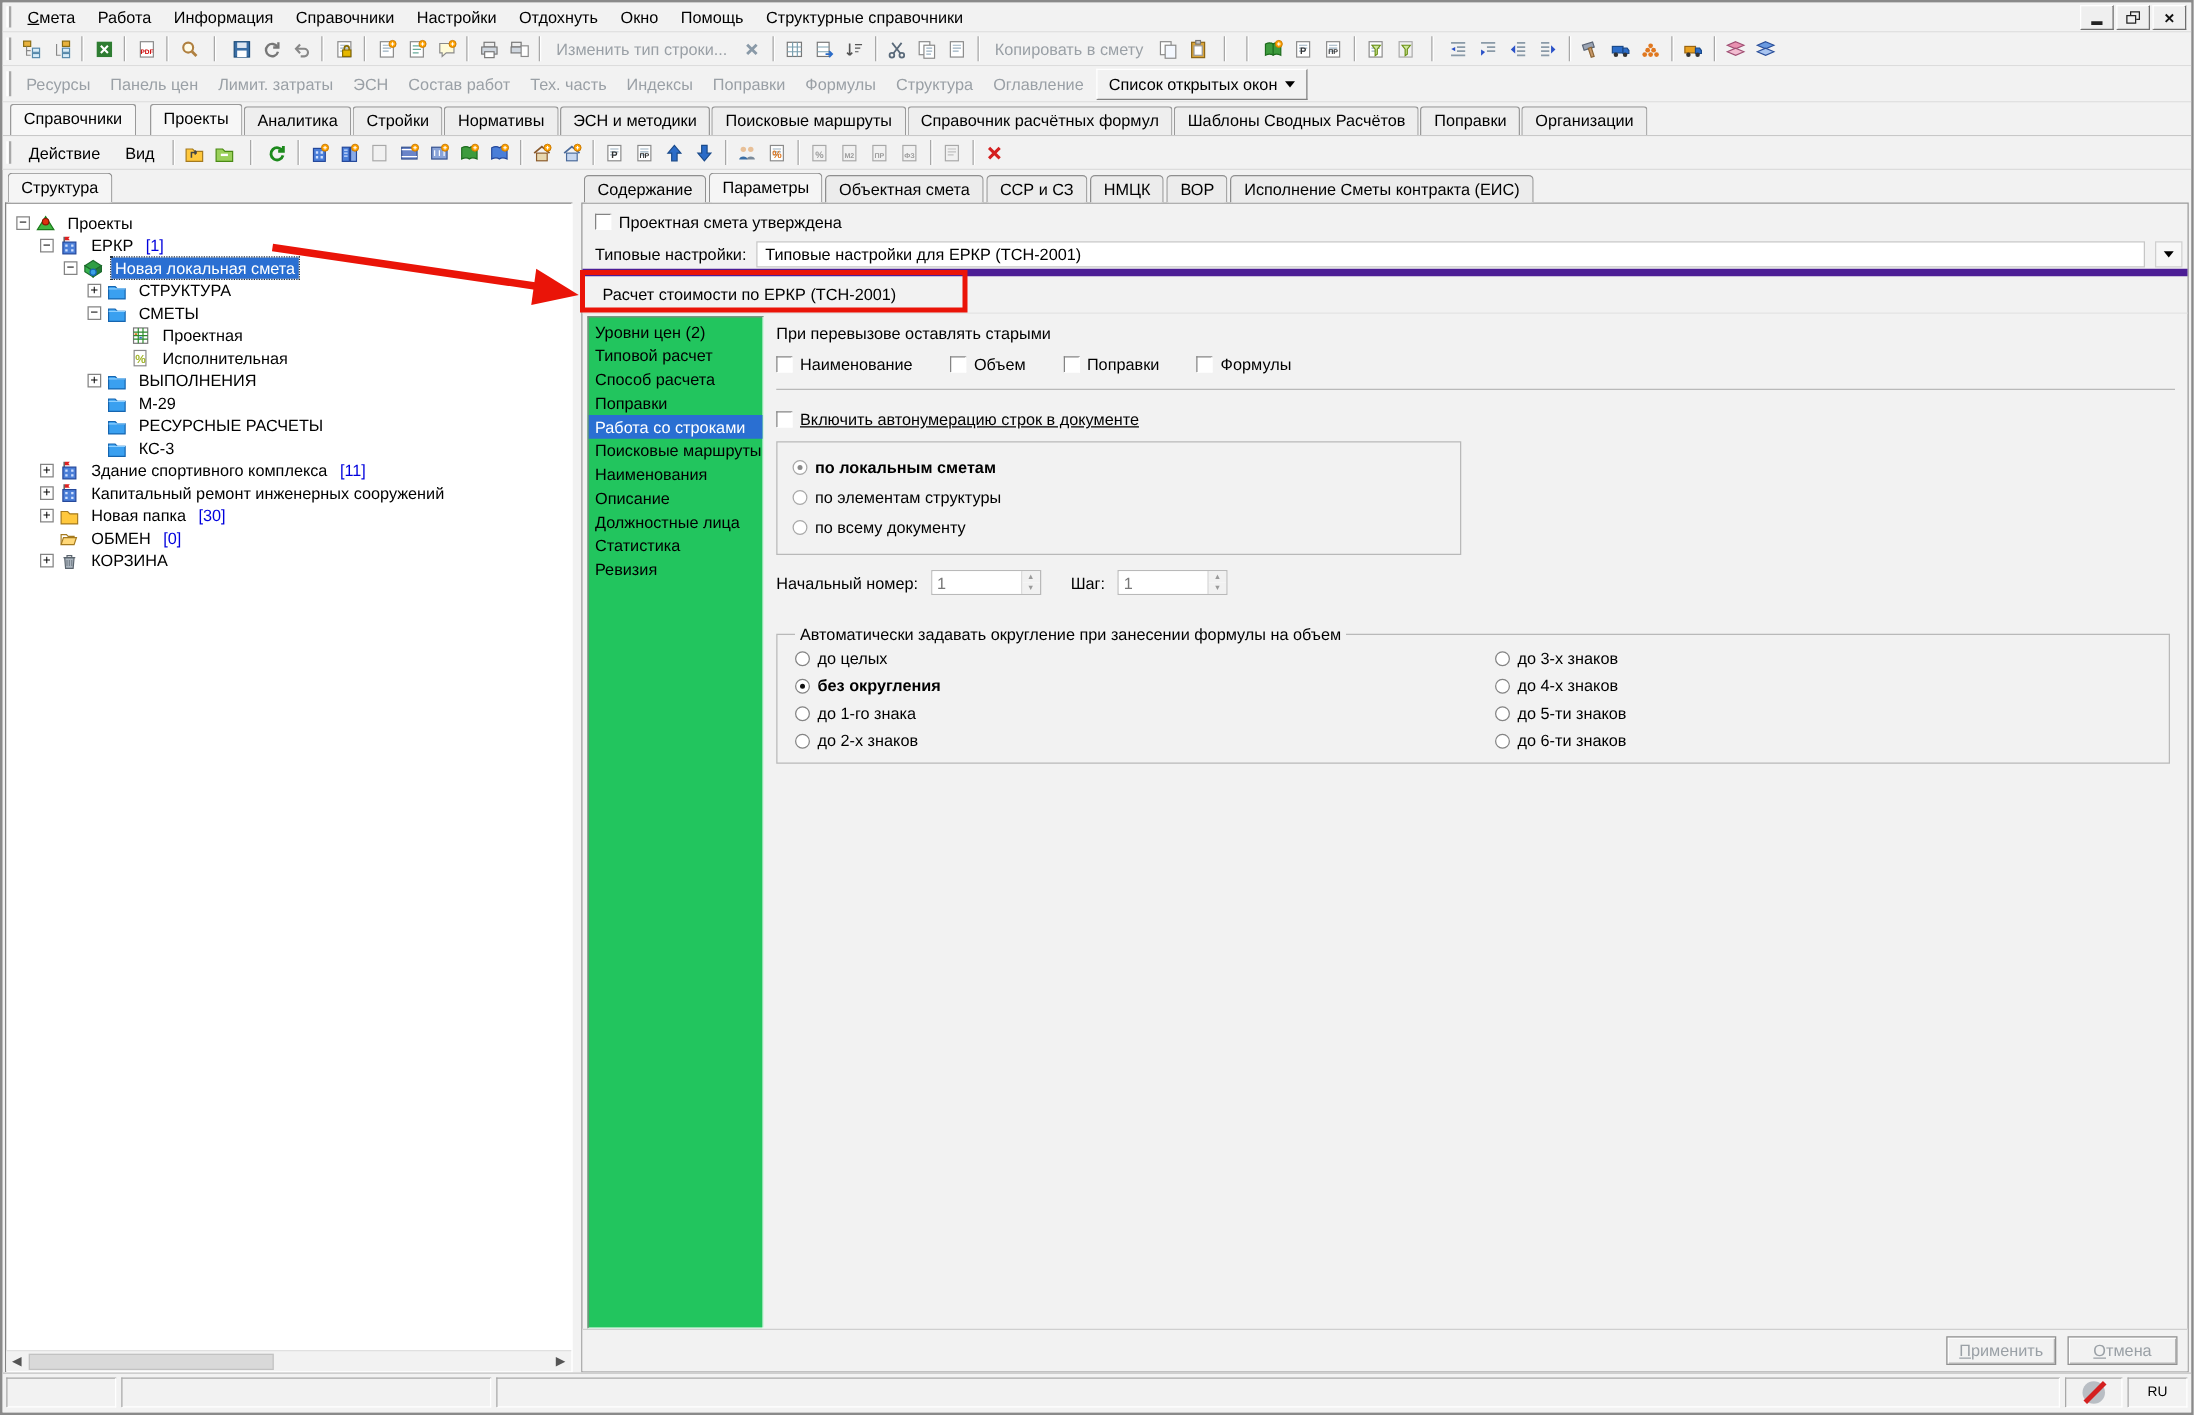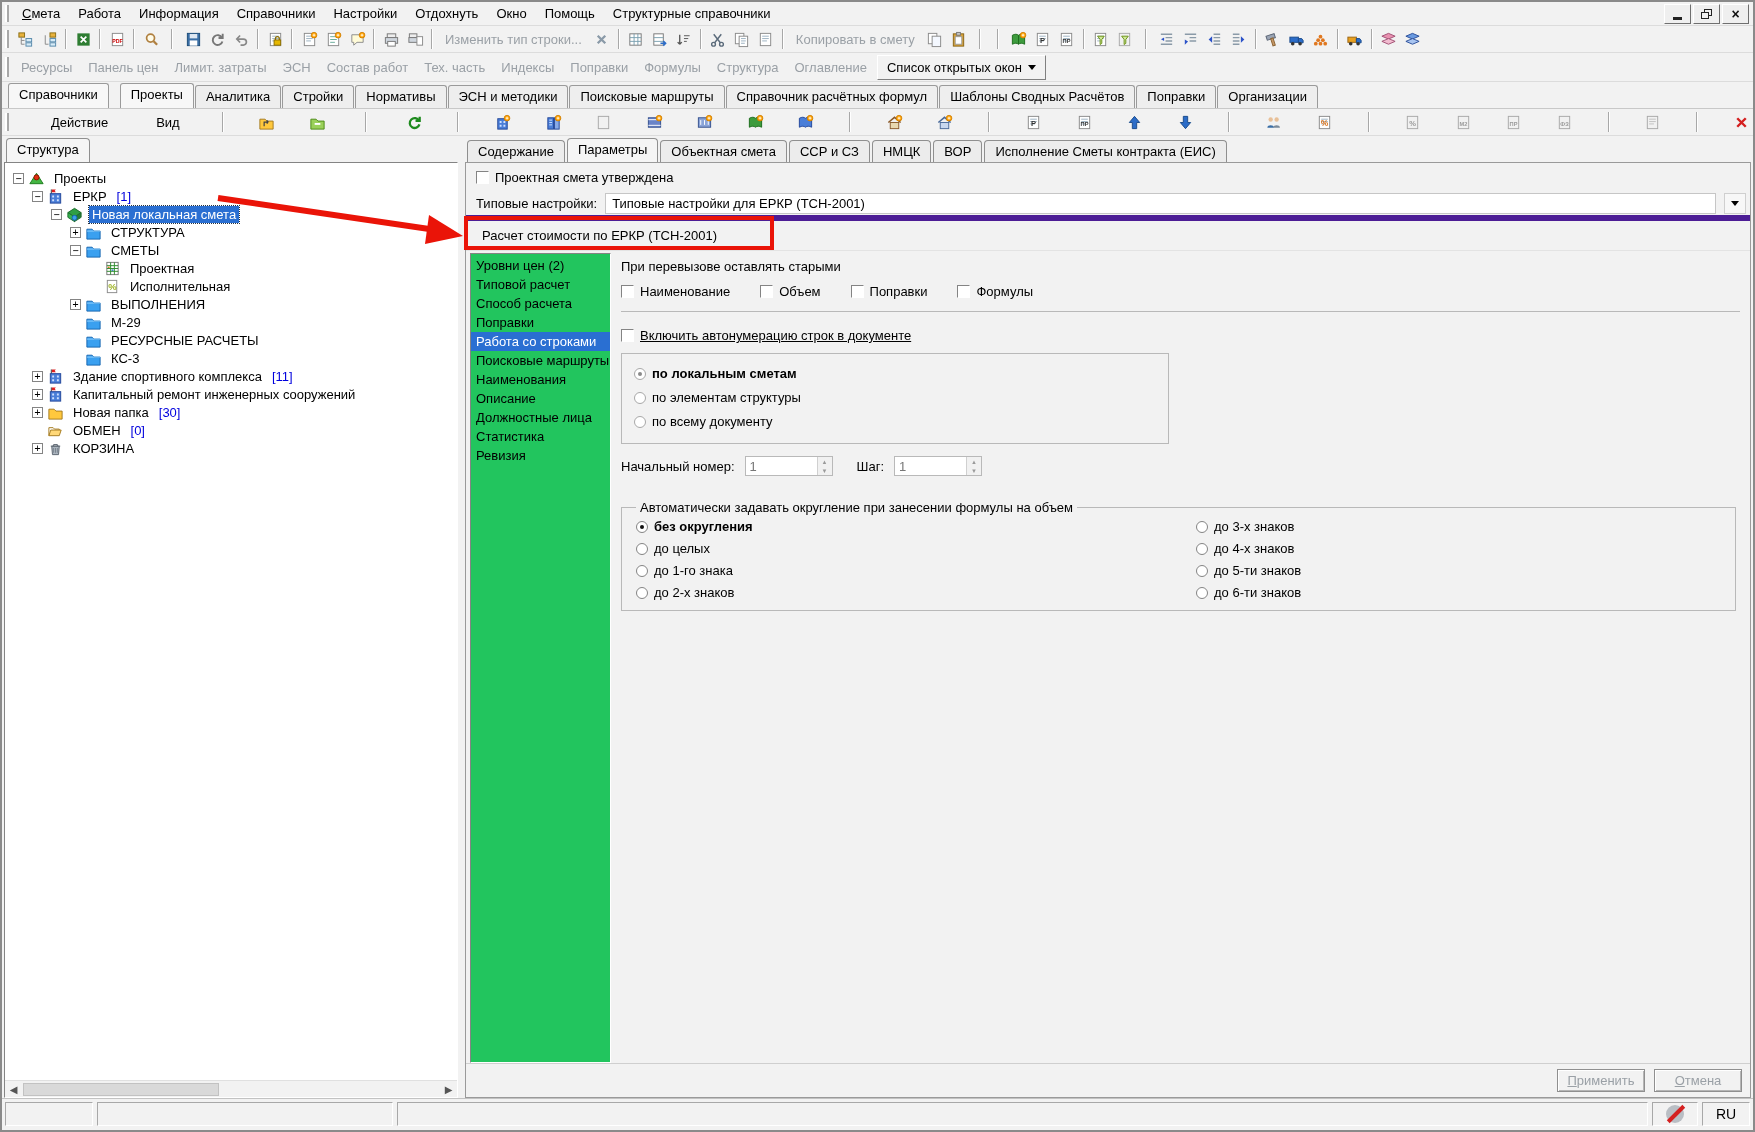--- a/index.html
+++ b/index.html
@@ -26,21 +26,21 @@
              border:1px solid; border-color:#ffffff #6f6f6f #6f6f6f #ffffff; background:#efefef; }
   .glyph-min { width:9px; height:3px; background:#222; margin-top:9px; }
   .glyph-restore { position:relative; width:11px; height:10px; }
   .glyph-restore i { position:absolute; border:1px solid #222; background:#efefef; width:8px; height:7px; display:block; }
   .glyph-restore i:first-child { right:0; top:0; }
   .glyph-restore i:last-child { left:0; bottom:0; }
   .glyph-close { font-size:14px; line-height:10px; color:#111; }
 
   
   #toolbar1 { height:27px; }
-  #toolbar4 { height:27px;gap:28px; }
+  #toolbar4 { height:27px; }
   .menu-text { padding:3px 10px; white-space:nowrap; }
 
   
   #toolbar2 { height:29px; }
   .view-btn { color:#9aa0a6; padding:4px 8px; white-space:nowrap; font-size:13px; }
   .open-windows { color:#000; display:flex; align-items:center; gap:6px; padding:4px 9px; margin-left:2px;
                   border:1px solid; border-color:#ffffff #808080 #808080 #ffffff; background:#f2f2f2; }
   .caret-down { width:0; height:0; border-left:4px solid transparent; border-right:4px solid transparent; border-top:5px solid #000; }
 
   
@@ -126,21 +126,21 @@
   .dlg-btn .btn-label { display:block; color:#9aa0a6; font-size:13px; }
   .dlg-btn .btn-label::first-letter { text-decoration:underline; }
 
   
   #statusbar { flex:0 0 auto; height:32px; display:flex; align-items:stretch; gap:4px; padding:3px 3px 4px 3px; background:#f2f2f2; border-top:1px solid #c2c2c2; }
   .status-cell { border:1px solid; border-color:#a8a8a8 #ffffff #ffffff #a8a8a8; background:#f2f2f2; }
   #status-c1 { width:88px; }
   #status-c2 { width:296px; }
   #status-c3 { flex:1 1 auto; }
   #status-ic { width:46px; display:flex; align-items:center; justify-content:center; }
-  #status-lang { width:48px; display:flex; align-items:center; justify-content:center; font-size:14px; }
+  #status-lang { width:48px; display:flex; align-items:center; justify-content:center; font-size:11px; }
   .nosign { position:relative; width:18px; height:18px; border-radius:50%; background:#b9bec4; }
   .nosign::after { content:""; position:absolute; left:8px; top:-2px; width:4px; height:22px; background:#d42020; transform:rotate(45deg); }
 
   
   #annotation { position:absolute; inset:0; pointer-events:none; z-index:60; }
 </style>
 </head>
 <body>
 
 <div id="window">
@@ -1106,26 +1106,26 @@
                     <span>▼</span>
                   </span>
               </span>
             </div>
 
             <fieldset id="round-box">
               <legend>Автоматически задавать округление при занесении формулы на объем</legend>
               <div id="round-cols">
                 <div class="round-col left" id="round-left">
                     <span class="check-row">
+                      <span class="radio"></span>
+                      <span>до целых</span>
+                    </span>
+                    <span class="check-row">
                       <span class="radio sel"></span>
                       <span class="bold">без округления</span>
-                    </span>
-                    <span class="check-row">
-                      <span class="radio"></span>
-                      <span>до целых</span>
                     </span>
                     <span class="check-row">
                       <span class="radio"></span>
                       <span>до 1-го знака</span>
                     </span>
                     <span class="check-row">
                       <span class="radio"></span>
                       <span>до 2-х знаков</span>
                     </span>
                   </div>

